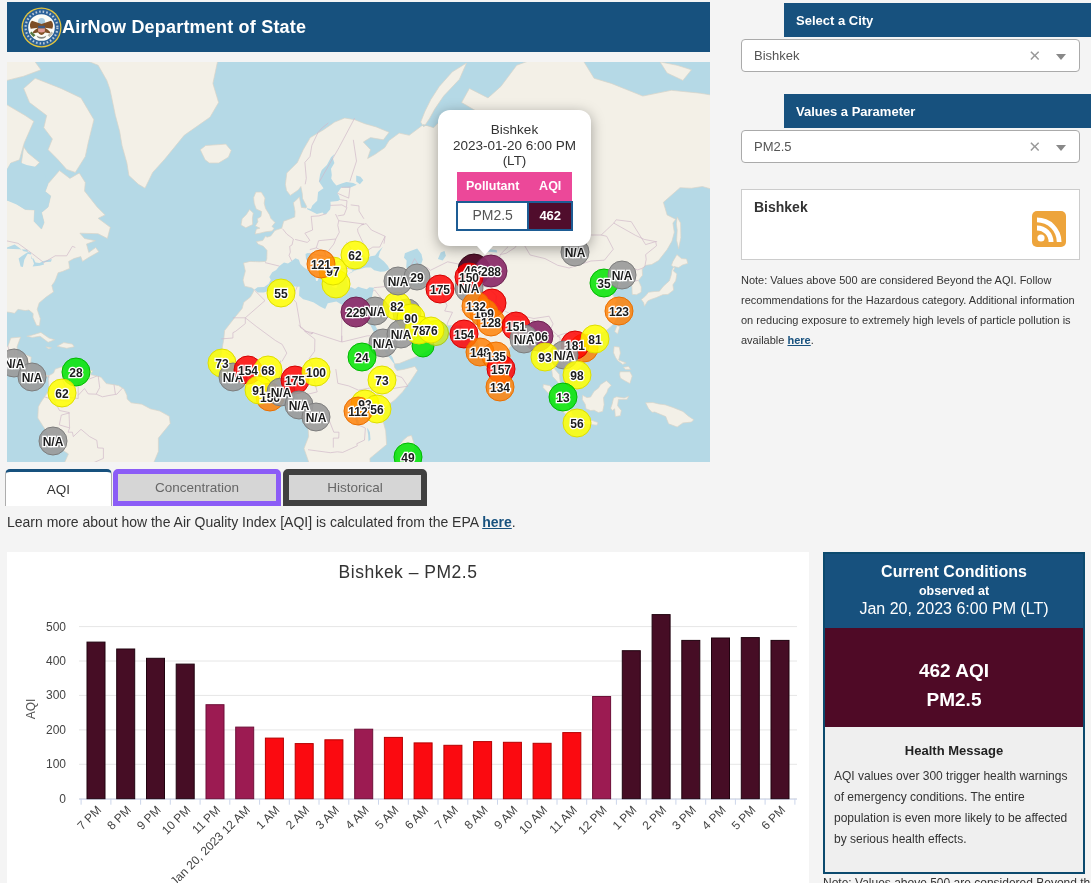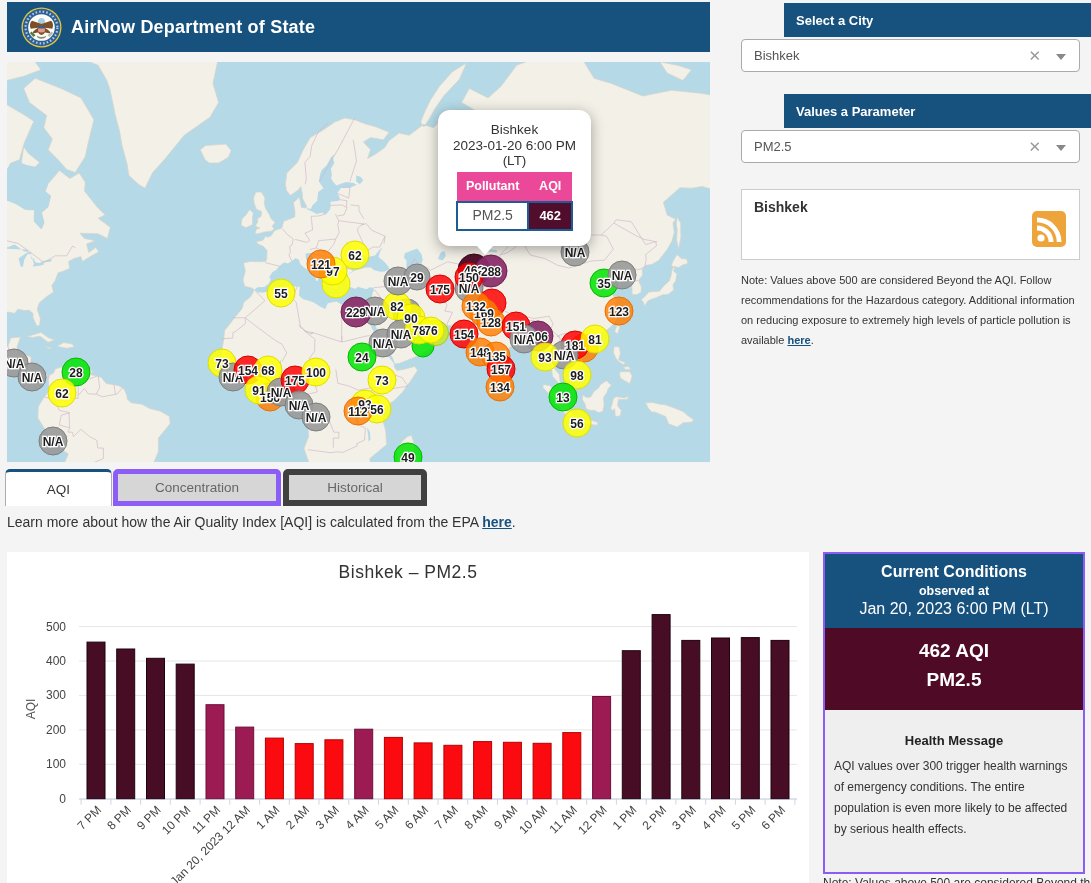--- a/index.html
+++ b/index.html
@@ -1,21 +1,21 @@
 <!DOCTYPE html>
 <html><head><meta charset="utf-8">
 <style>
 * { margin:0; padding:0; box-sizing:border-box; }
 html,body { width:1091px; height:883px; background:#f4f4f4; font-family:"Liberation Sans",sans-serif; overflow:hidden; }
 #page { position:relative; width:1091px; height:883px; }
 .abs { position:absolute; }
 
 #hdr { left:7px; top:2px; width:703px; height:50px; background:#17517e; display:flex; align-items:center; }
 #hdr .seal { margin-left:14px; width:41px; height:41px; }
-#hdr .t { color:#fff; font-size:18px; font-weight:bold; margin-left:9px; letter-spacing:.2px; }
+#hdr .t { color:#fff; font-size:18px; font-weight:bold; letter-spacing:.2px; }
 
 #map { left:7px; top:62px; width:703px; height:400px; background:#b5d9e6; }
 .mk { font:bold 12px "Liberation Sans",sans-serif; fill:#1c1c1c; text-anchor:middle; stroke:#fff; stroke-width:2.6px; paint-order:stroke; }
 .ylab { font:12px "Liberation Sans",sans-serif; fill:#444; text-anchor:end; }
 .xlab { font:12px "Liberation Sans",sans-serif; fill:#444; text-anchor:end; }
 
 #tip { left:438px; top:110px; width:153px; height:136px; background:#fff; border-radius:12px; box-shadow:0 3px 14px rgba(0,0,0,.35); z-index:5; font-size:13.5px; color:#333; text-align:center; padding-top:12px; line-height:15.5px; }
 #tip:after { content:""; position:absolute; left:50%; margin-left:-38px; bottom:-9px; border:8px solid transparent; border-top:9px solid #fff; border-bottom:none; }
 #tip table { margin:3px auto 0; border-collapse:collapse; }
 #tip th { background:#ec4899; color:#fff; font-size:12.5px; padding:7px 9px; }
@@ -37,28 +37,28 @@
 .selhdr { left:784px; width:339px; height:34px; background:#17517e; color:#fff; font-size:13px; font-weight:bold; display:flex; align-items:center; padding-left:12px; }
 .seldd { left:741px; width:339px; height:33px; background:#fff; border:1px solid #aaa; border-radius:4px; font-size:13px; color:#555; display:flex; align-items:center; padding-left:12px; }
 .clr { position:absolute; right:38px; top:7px; color:#999; font-size:15px; }
 .caret { position:absolute; right:13px; top:14px; width:0; height:0; border:5.5px solid transparent; border-top:6.5px solid #888; }
 #cityframe { left:741px; top:189px; width:339px; height:71px; background:#fff; border:1px solid #ccc; }
 #cityframe .nm { position:absolute; left:12px; top:9px; font-size:14px; font-weight:bold; color:#333; }
 #cityframe .rss { position:absolute; right:13px; bottom:8px; }
 #note { left:741px; top:270px; width:340px; font-size:11px; color:#333; line-height:20px; }
 #note a, #note2 a { color:#17517e; font-weight:bold; }
 
-#cc { left:823px; top:552px; width:262px; height:322px; border:2px solid #8b5cf6; background:#efefef; }
+#cc { left:823px; top:552px; width:262px; height:322px; border:2px solid #0c4a6e; background:#efefef; }
 #cc .blue { background:#17517e; color:#fff; text-align:center; height:74px; padding-top:9px; }
 #cc .blue .l1 { font-size:16px; font-weight:bold; }
 #cc .blue .l2 { font-size:12.5px; font-weight:bold; margin-top:3px; }
 #cc .blue .l3 { font-size:16px; font-weight:normal; margin-top:2px; }
-#cc .mar { background:#4f0a26; color:#fff; text-align:center; height:82px; padding-top:8px; }
+#cc .mar { background:#4f0a26; color:#fff; text-align:center; height:99px; padding-top:28px; }
 #cc .mar div { font-size:19px; font-weight:bold; line-height:29px; }
-#cc .hm { padding:23px 9px 0; }
+#cc .hm { padding:16px 9px 0; }
 #cc .hm .h { text-align:center; font-size:13px; font-weight:bold; color:#222; }
 #cc .hm p { font-size:12px; color:#333; line-height:21px; margin-top:8px; }
 #note2 { left:823px; top:876px; width:280px; font-size:12px; color:#333; }
 </style></head>
 <body>
 <div id="page">
 
 <div id="hdr" class="abs">
       <div class="seal"><svg width="41" height="41" viewBox="0 0 41 41">
 <circle cx="20.5" cy="20.5" r="20" fill="#e7c63c"></circle>

